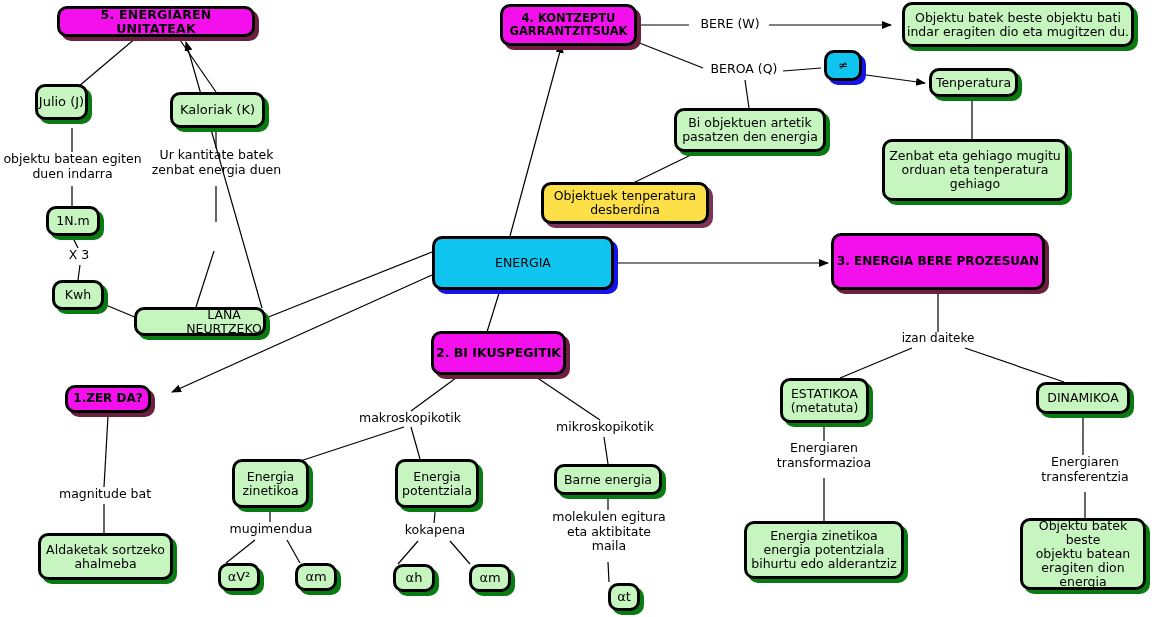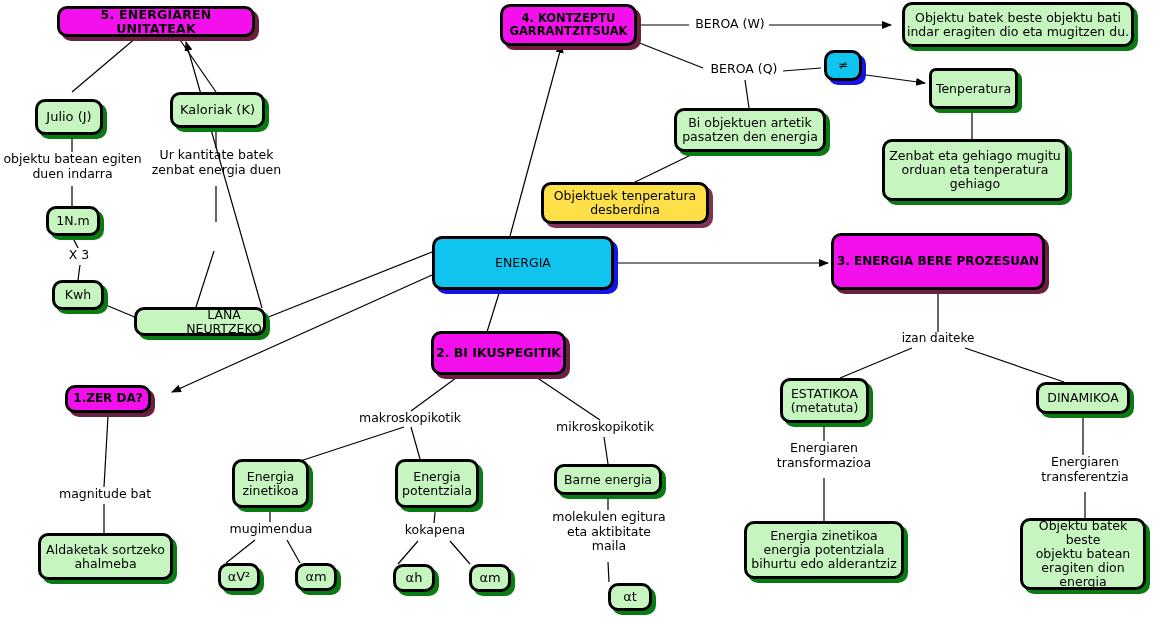--- a/index.html
+++ b/index.html
@@ -122,21 +122,21 @@
 GARRANTZITSUAK</div>
 
   <div class="node magenta" style="left:831px;top:233px;width:214px;height:57px;font-size:12px;font-weight:600;">3. ENERGIA BERE PROZESUAN</div>
 
   <div class="node magenta" style="left:431px;top:331px;width:135px;height:44px;font-size:12.5px;font-weight:600;">2. BI IKUSPEGITIK</div>
 
   <div class="node magenta" style="left:65px;top:385px;width:86px;height:28px;font-size:12px;font-weight:600;">1.ZER DA?</div>
 
   <div class="node cyan" style="left:432px;top:236px;width:182px;height:54px;font-size:12.5px;">ENERGIA</div>
 
-  <div class="node green" style="left:35px;top:99px;width:68px;height:36px;font-size:13px;">Julio (J)</div>
+  <div class="node green" style="left:35px;top:84px;width:53px;height:36px;font-size:13px;">Julio (J)</div>
 
   <div class="node green" style="left:170px;top:92px;width:95px;height:36px;font-size:13px;">Kaloriak (K)</div>
 
   <div class="label" style="left:0px;top:152px;width:145px;font-size:12.5px;">objektu batean egiten
 duen indarra</div>
 
   <div class="label" style="left:148px;top:148px;width:137px;font-size:12.5px;">Ur kantitate batek
 zenbat energia duen</div>
 
   <div class="node green" style="left:46px;top:206px;width:54px;height:30px;font-size:12.5px;">1N.m</div>
@@ -174,32 +174,32 @@
 maila</div>
 
   <div class="node green sym" style="left:202px;top:563px;width:42px;height:28px;">αV²</div>
 
   <div class="node green sym" style="left:279px;top:563px;width:42px;height:28px;">αm</div>
 
   <div class="node green sym" style="left:377px;top:564px;width:42px;height:28px;">αh</div>
 
   <div class="node green sym" style="left:453px;top:564px;width:42px;height:28px;">αm</div>
 
-  <div class="node green sym" style="left:592px;top:583px;width:44px;height:28px;">αt</div>
-
-  <div class="label" style="left:689px;top:17px;width:82px;font-size:12.5px;">BEROA (W)</div>
+  <div class="node green sym" style="left:592px;top:583px;width:32px;height:28px;">αt</div>
+
+  <div class="label" style="left:689px;top:17px;width:82px;font-size:12.5px;">BERE (W)</div>
 
   <div class="label" style="left:702px;top:62px;width:84px;font-size:12.5px;">BEROA (Q)</div>
 
   <div class="node green" style="left:902px;top:2px;width:232px;height:45px;font-size:12.5px;">Objektu batek beste objektu bati
 indar eragiten dio eta mugitzen du.</div>
 
   <div class="node cyan" style="left:824px;top:50px;width:38px;height:31px;font-size:12px;">≠</div>
 
-  <div class="node green" style="left:929px;top:68px;width:89px;height:41px;font-size:12.5px;border-radius:7px;">Tenperatura</div>
+  <div class="node green" style="left:929px;top:68px;width:89px;height:29px;font-size:12.5px;">Tenperatura</div>
 
   <div class="node green" style="left:882px;top:139px;width:186px;height:62px;font-size:12.5px;">Zenbat eta gehiago mugitu
 orduan eta tenperatura
 gehiago</div>
 
   <div class="node green" style="left:674px;top:108px;width:152px;height:44px;font-size:12.5px;">Bi objektuen artetik
 pasatzen den energia</div>
 
   <div class="node green-maroon" style="left:541px;top:182px;width:168px;height:42px;font-size:12.5px;">Objektuek tenperatura
 desberdina</div>

